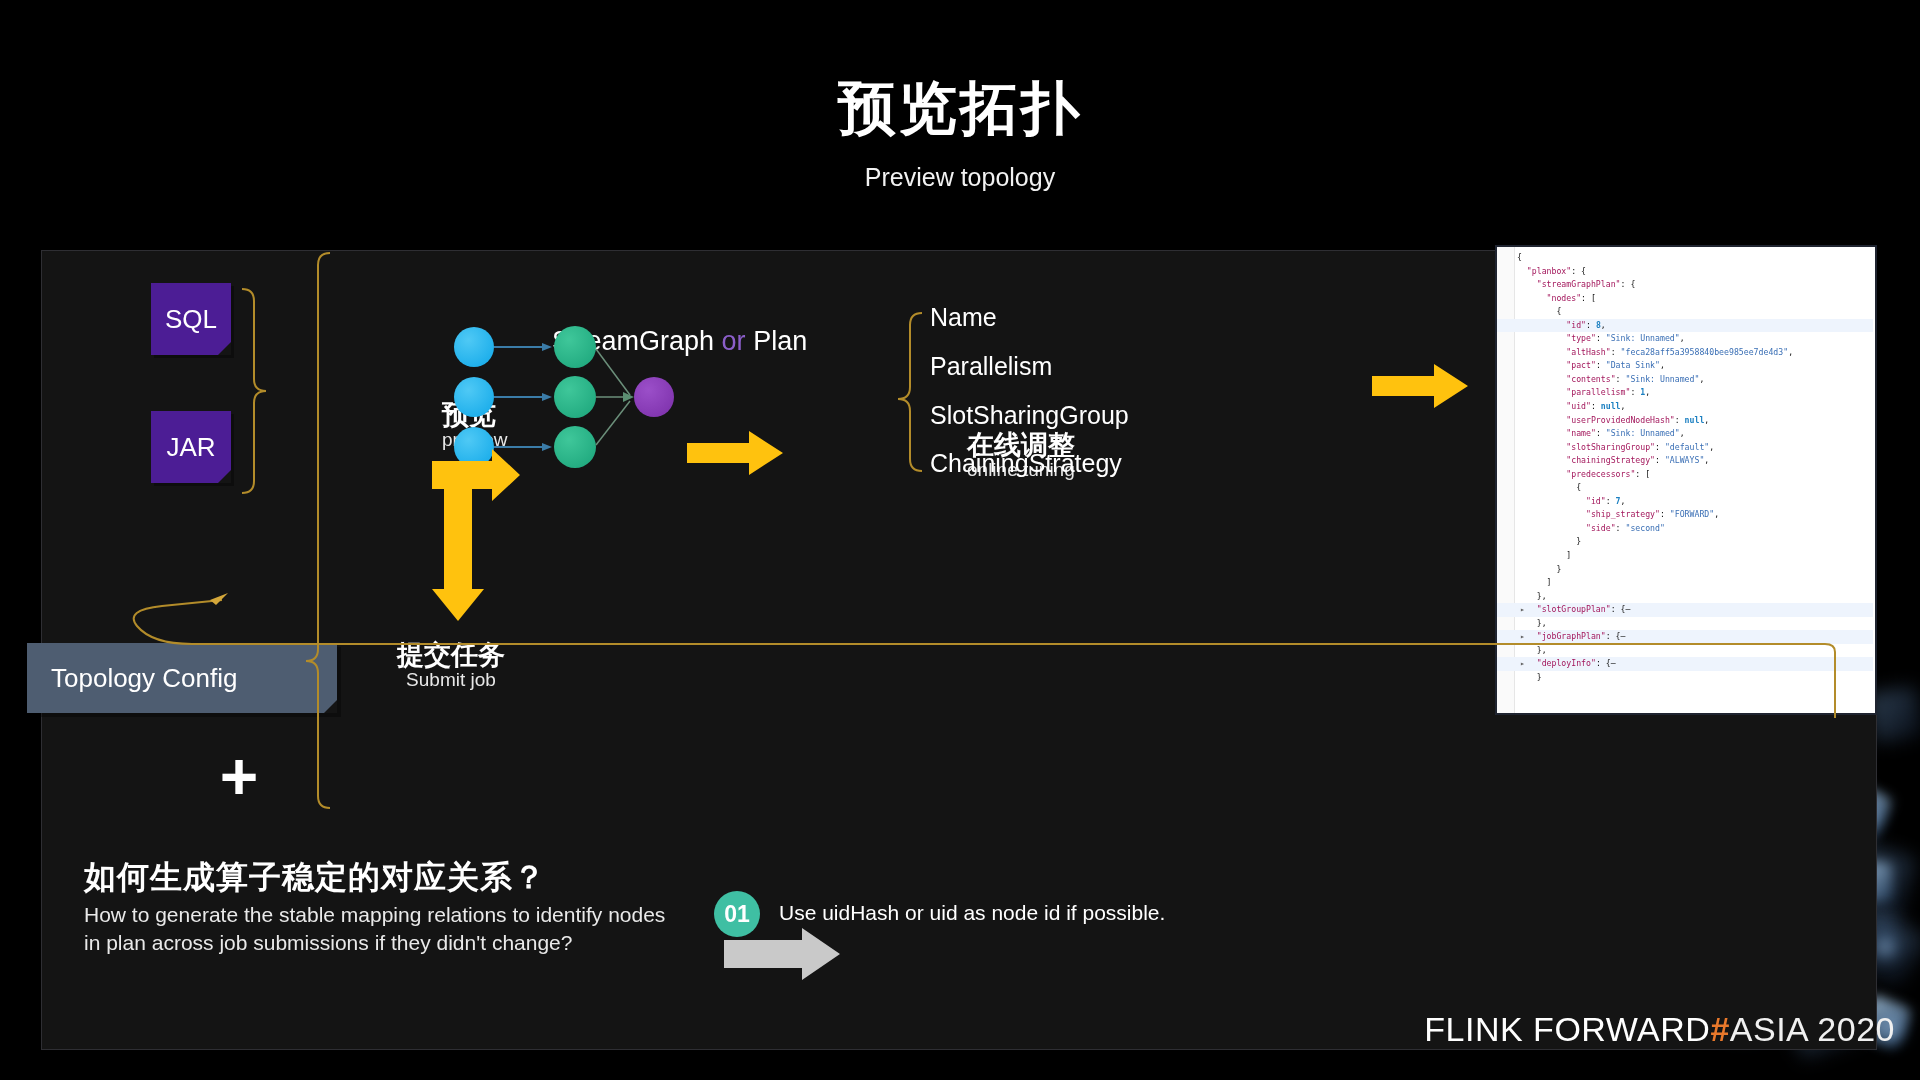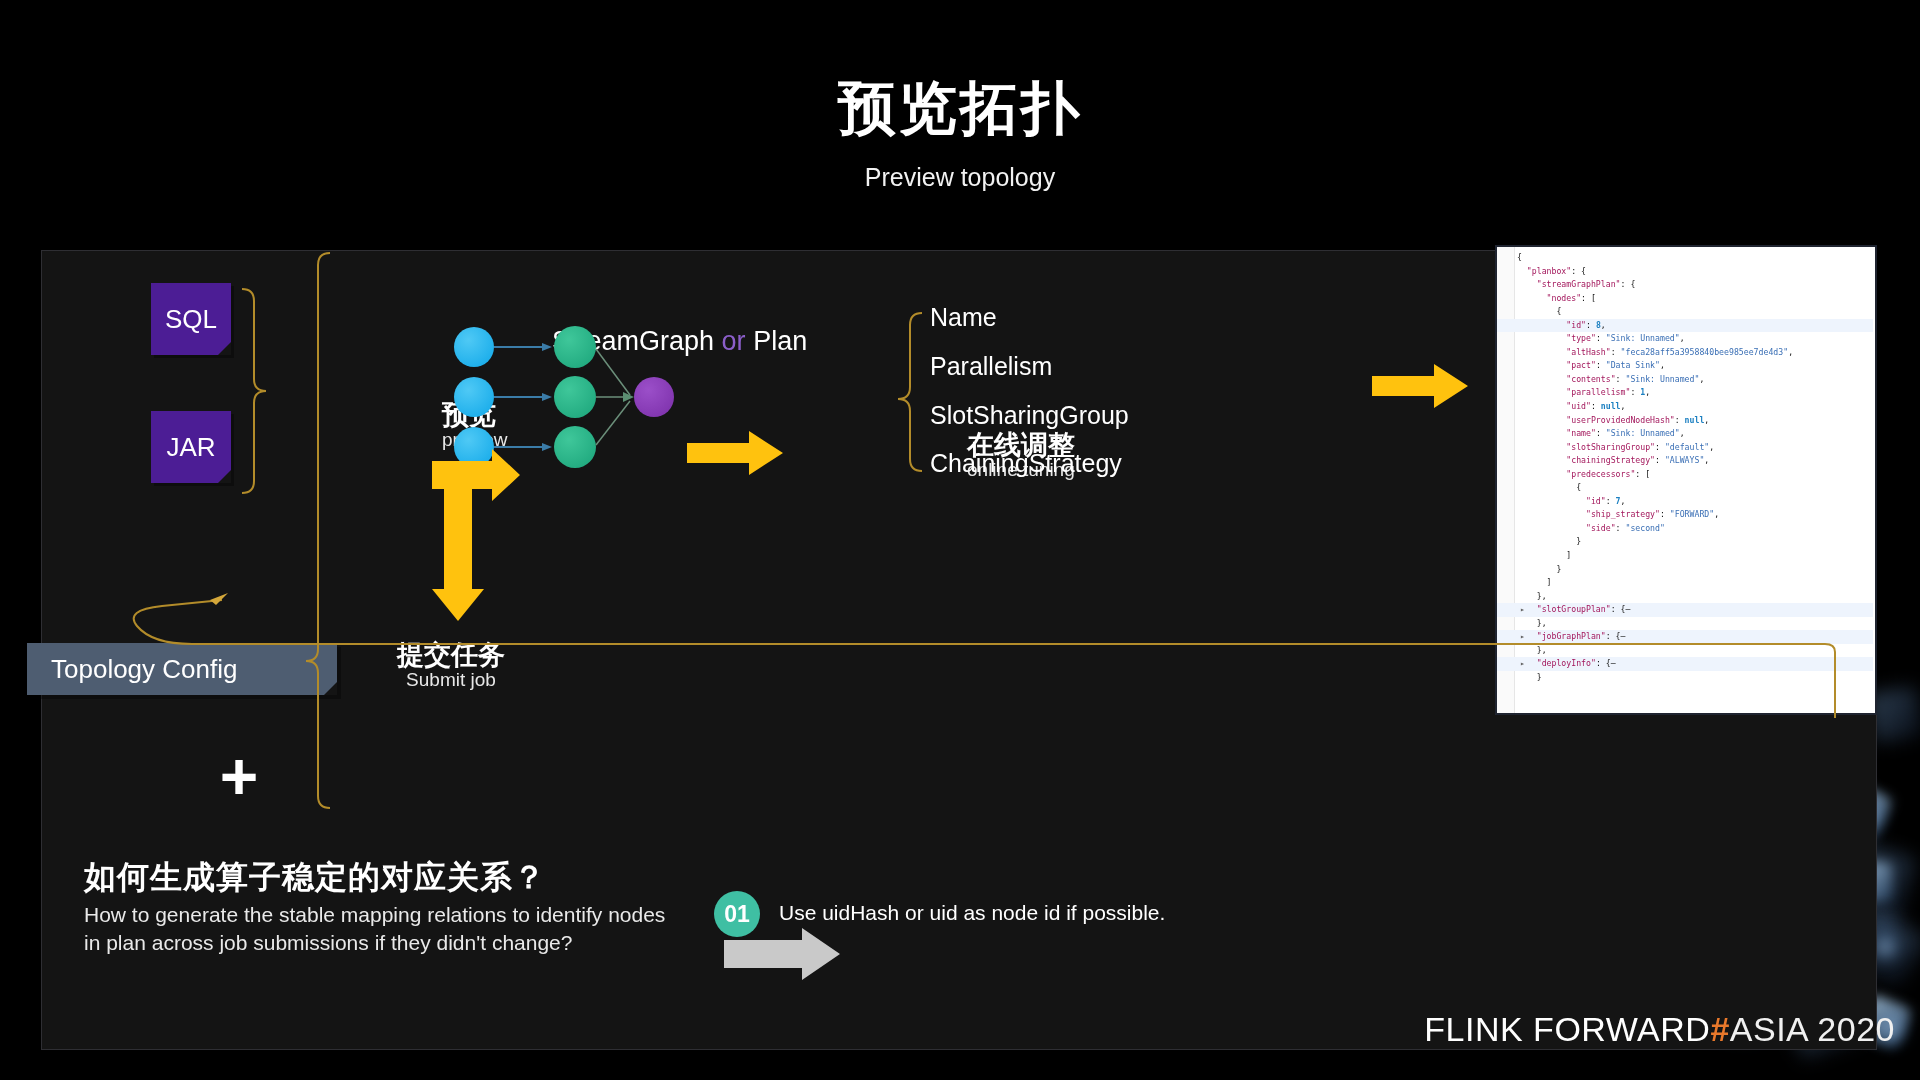--- a/index.html
+++ b/index.html
@@ -61,21 +61,21 @@
   }
   #chip-sql { left:109px; top:32px; }
   #chip-jar { left:109px; top:160px; }
 
   #plus-sign {
     position:absolute; left:197px; top:525px; transform:translate(-50%,-50%);
     font-size:66px; font-weight:700; line-height:1; color:#fff;
   }
 
   #topology-config {
-    position:absolute; left:-15px; top:392px; width:310px; height:52px;
+    position:absolute; left:-15px; top:392px; width:310px; height:70px;
     background:#4e5d71; display:flex; align-items:center;
     padding-left:24px; font-size:26px; color:#fff;
     box-shadow:4px 4px 0 rgba(0,0,0,.35);
   }
   #topology-config::after{
     content:""; position:absolute; right:0; bottom:0;
     border-width:0 0 13px 13px; border-style:solid;
     border-color:transparent transparent #141414 transparent;
   }
 

